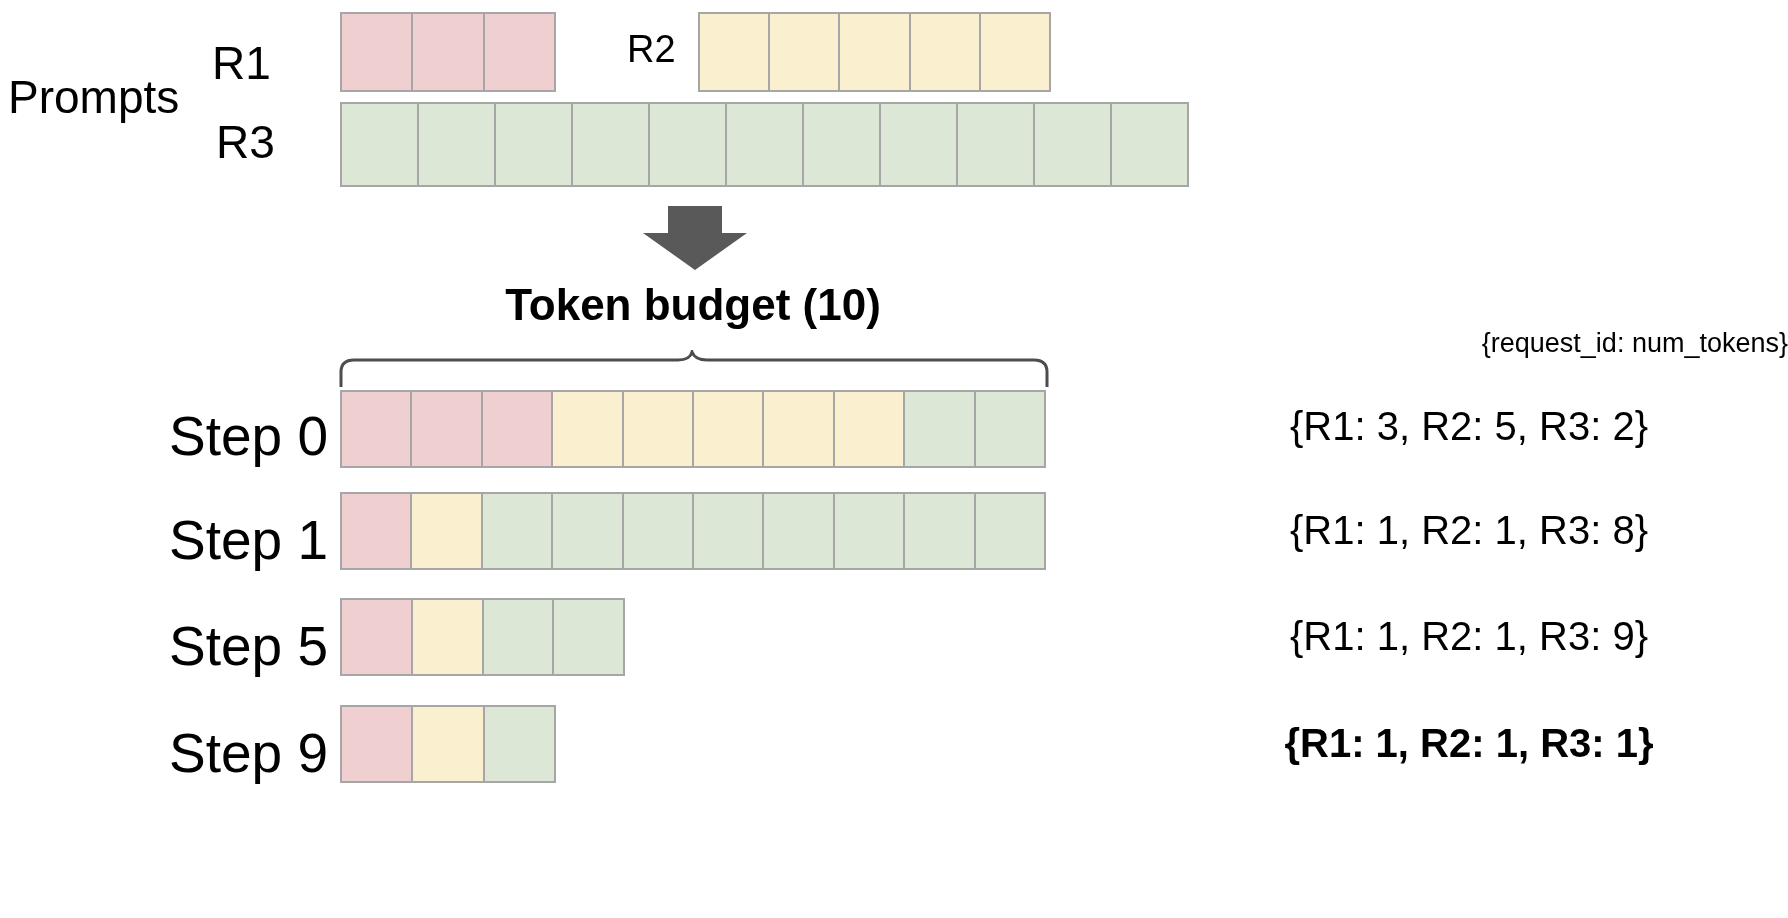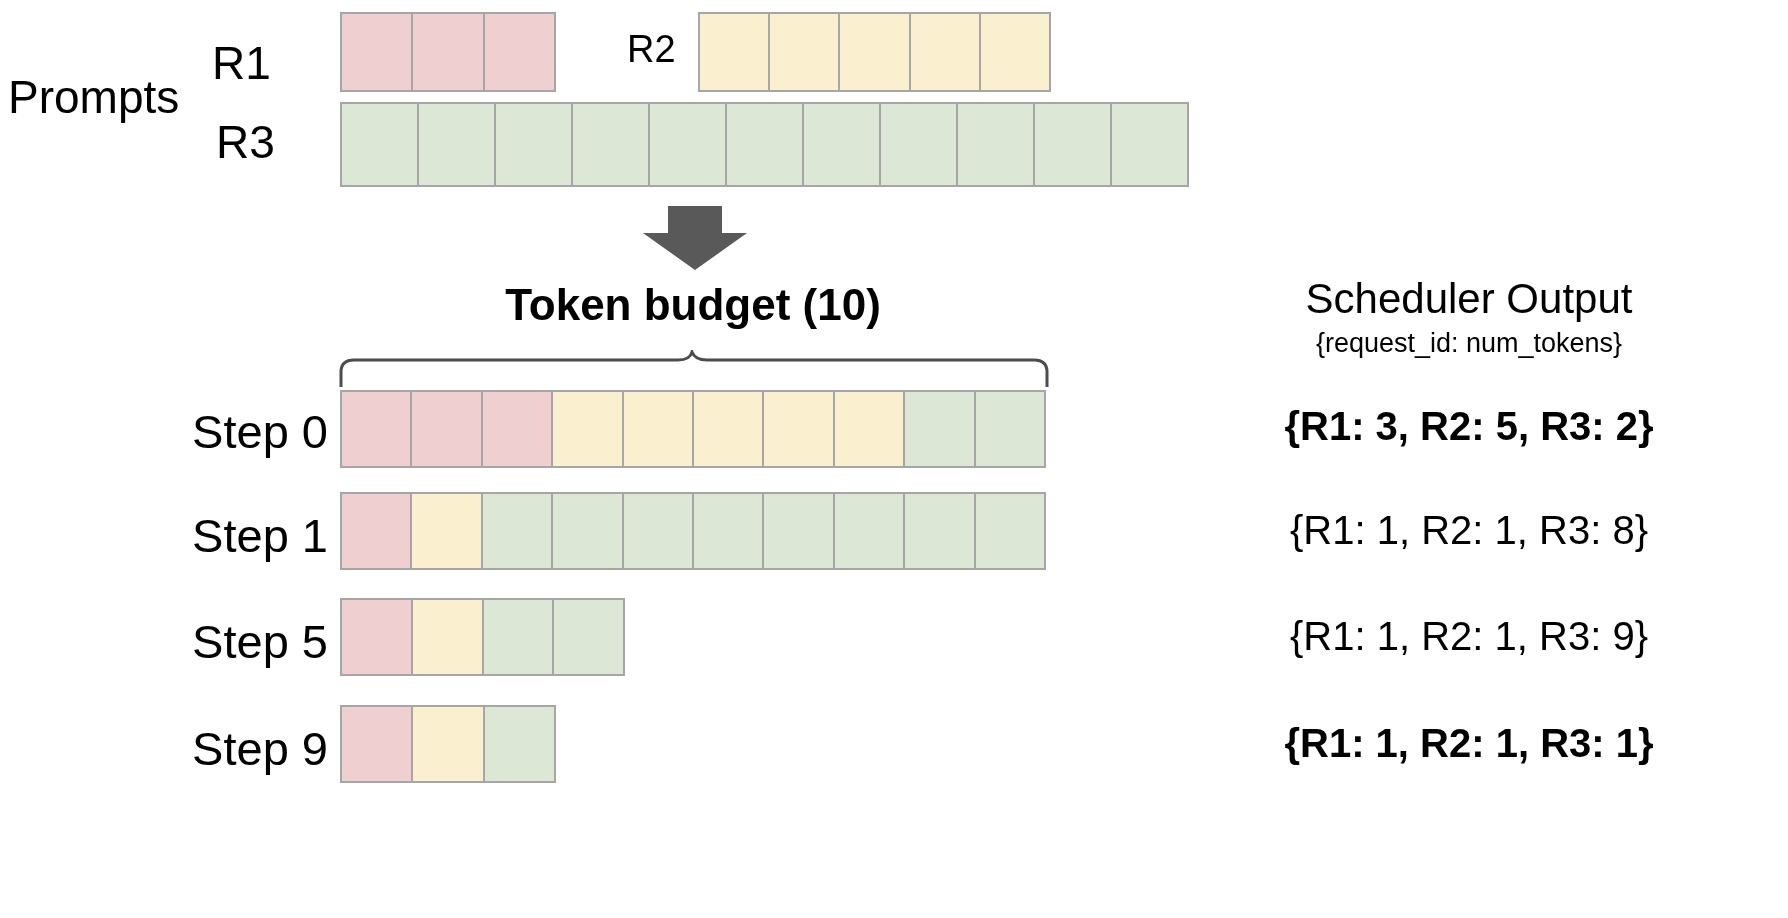--- a/index.html
+++ b/index.html
@@ -29,23 +29,23 @@
   .r1-label      { left: 212px; top: 28px; font-size: 46px; margin-top: 12px; }
   .r2-label      { left: 627px; top: 30px; font-size: 38px; }
   .r3-label      { left: 216px; top: 119px; font-size: 46px; }
 
   .token-budget  { left: 341px; top: 283px; font-size: 44px; width: 704px;
                    text-align: center; font-weight: bold; }
 
   .sched-title   { left: 1150px; top: 278px; font-size: 42px; width: 638px;
                    text-align: center; }
   .sched-sub     { left: 1150px; top: 330px; font-size: 27px; width: 638px;
-                   text-align: center; }
+                   text-align: right; }
 
-  .step-label    { position: absolute; font-size: 47px; white-space: nowrap;
+  .step-label    { position: absolute; font-size: 55px; white-space: nowrap;
                    text-align: right; width: 300px; left: 28px; }
 
   .sched-row     { position: absolute; font-size: 40px; white-space: nowrap;
                    width: 638px; left: 1150px; text-align: center; }
 
   
   .row {
     position: absolute;
     display: flex;
     border: 2px solid #A6A6A6;
@@ -113,37 +113,36 @@
   </div>
 
   <div class="lbl token-budget">Token budget (10)</div>
 
   <div class="brace-wrap">
     <svg width="712" height="38" viewBox="0 0 712 38" preserveAspectRatio="none">
       <path d="M 3 37 L 3 22 Q 3 10 16 10 L 340 10 Q 352 10 354 2 Q 357 10 369 10 L 696 10 Q 709 10 709 22 L 709 37" fill="none" stroke="#4D4D4D" stroke-width="3"></path>
     </svg>
   </div>
 
-  <div class="lbl sched-title">Scheduler Output</div>
   <div class="lbl sched-sub">{request_id: num_tokens}</div>
 
   <div class="step-label" style="top:404px;">Step 0</div>
   <div class="row" id="step-row-0" style="left:340px; top:390px; width:706px; height:78px;">
       <div class="cell c-pink" style="flex: 1 1 0px;"></div>
       <div class="cell c-pink" style="flex: 1 1 0px;"></div>
       <div class="cell c-pink" style="flex: 1 1 0px;"></div>
       <div class="cell c-yellow" style="flex: 1 1 0px;"></div>
       <div class="cell c-yellow" style="flex: 1 1 0px;"></div>
       <div class="cell c-yellow" style="flex: 1 1 0px;"></div>
       <div class="cell c-yellow" style="flex: 1 1 0px;"></div>
       <div class="cell c-yellow" style="flex: 1 1 0px;"></div>
       <div class="cell c-green" style="flex: 1 1 0px;"></div>
       <div class="cell c-green" style="flex: 1 1 0px;"></div>
     </div>
-  <div class="sched-row" style="top:404px;font-weight:bold;">{R1: 3, R2: 5, R3: 2}</div>
+  <div class="sched-row" style="top:404px;">{R1: 3, R2: 5, R3: 2}</div>
 
   <div class="step-label" style="top:508px;">Step 1</div>
   <div class="row" id="step-row-1" style="left:340px; top:492px; width:706px; height:78px;">
       <div class="cell c-pink" style="flex: 1 1 0px;"></div>
       <div class="cell c-yellow" style="flex: 1 1 0px;"></div>
       <div class="cell c-green" style="flex: 1 1 0px;"></div>
       <div class="cell c-green" style="flex: 1 1 0px;"></div>
       <div class="cell c-green" style="flex: 1 1 0px;"></div>
       <div class="cell c-green" style="flex: 1 1 0px;"></div>
       <div class="cell c-green" style="flex: 1 1 0px;"></div>

